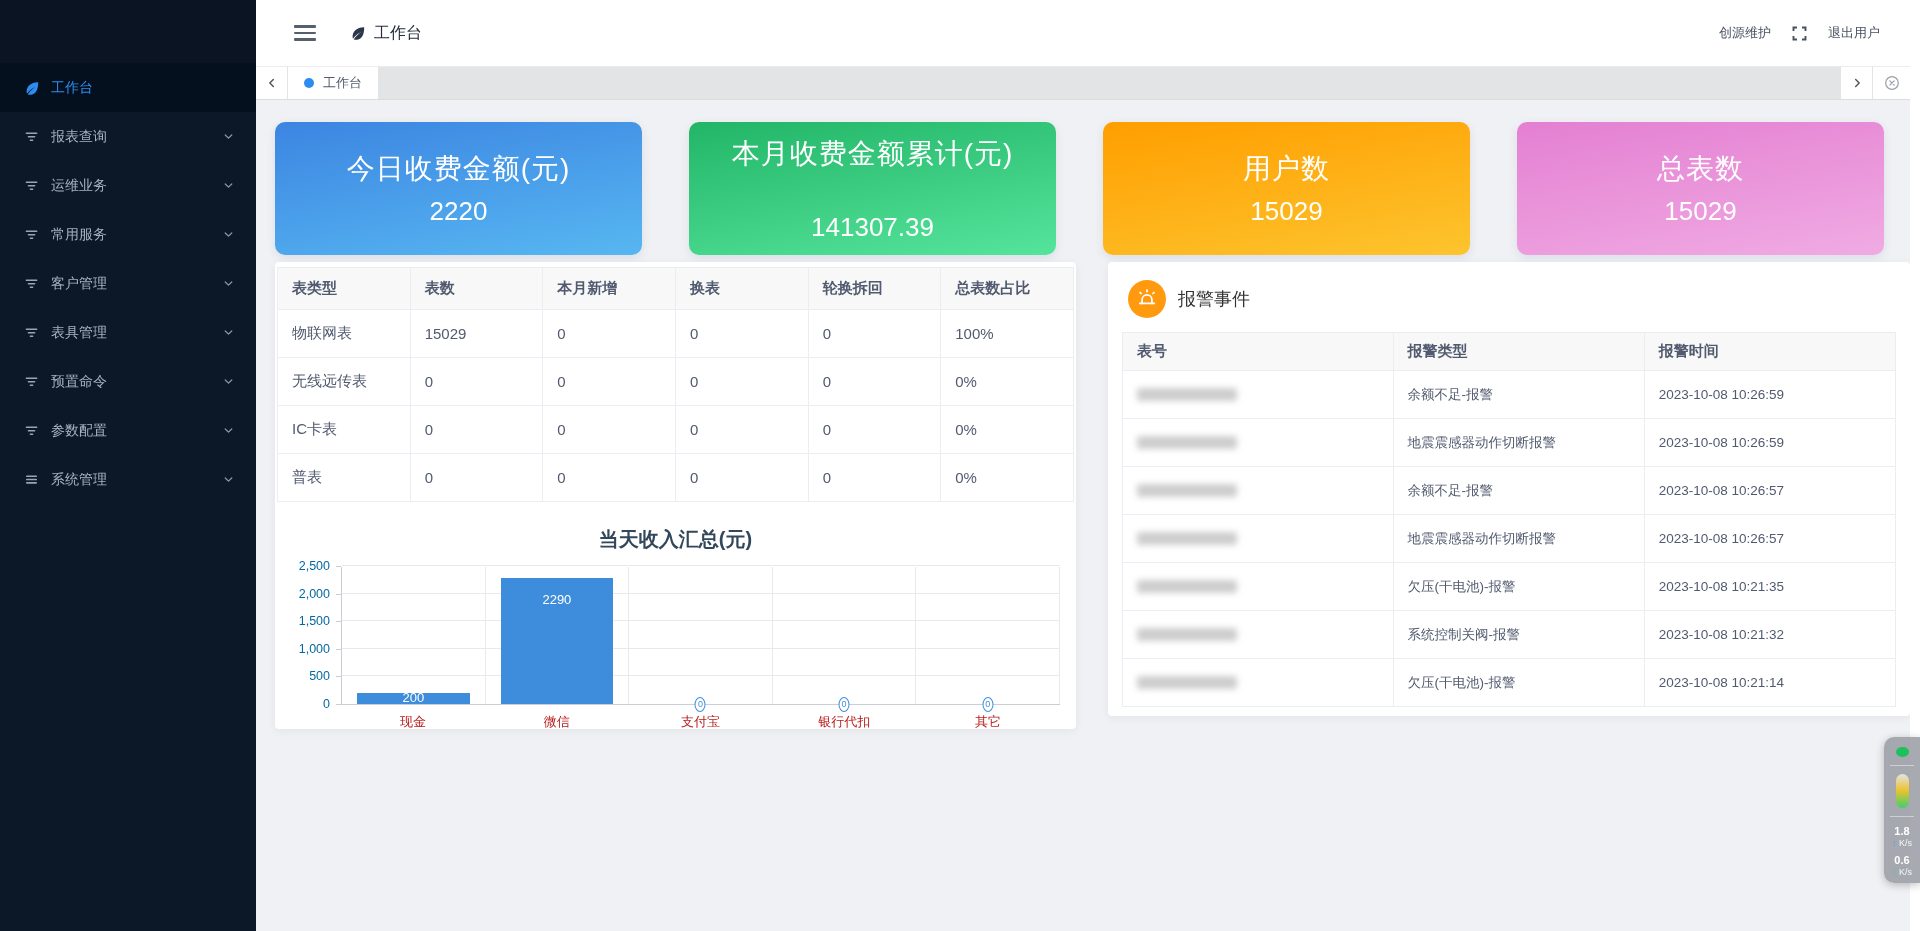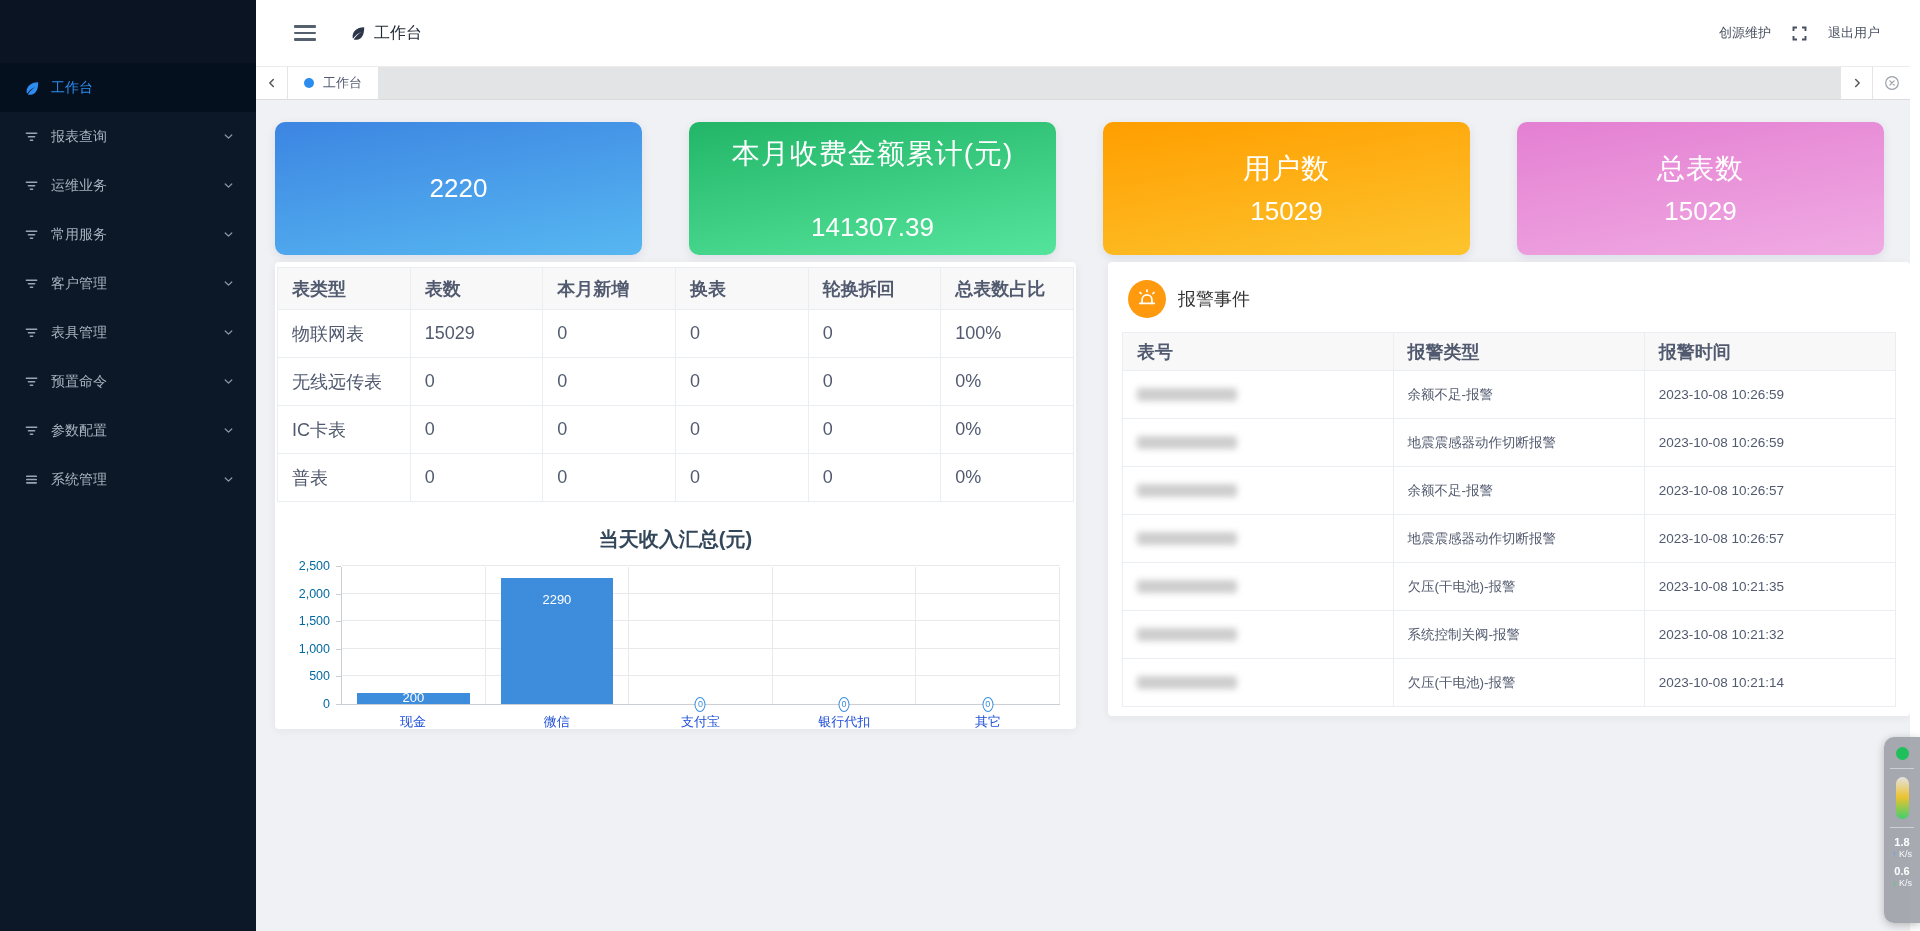--- a/index.html
+++ b/index.html
@@ -49,52 +49,52 @@
     box-shadow:0 3px 10px rgba(30,60,120,.10); }
   .stat-card .t { font-size:28px; font-weight:500; letter-spacing:1px; }
   .stat-card .v { font-size:26px; font-weight:500; }
 
   .columns { display:flex; gap:32px; margin-top:7px; }
   .panel { background:#fff; border-radius:4px; box-shadow:0 2px 10px rgba(15,35,70,.06); }
   .panel-left { width:801px; height:467px; padding:5px 2px 0; overflow:hidden; }
   .panel-right { width:802px; height:454px; padding:16px 14px 0; overflow:hidden; }
 
   table { width:100%; border-collapse:collapse; table-layout:fixed; }
-  th,td { border:1px solid #eaedf2; text-align:left; padding-left:14px; font-size:18px; color:#515a6e; }
+  th,td { border:1px solid #eaedf2; text-align:left; padding-left:14px; font-size:15px; color:#515a6e; }
   th { height:42px; background:#f8f8f9; font-weight:700; }
   td { height:48px; font-weight:400; }
   .alarm-table th { height:38px; }
 
   
   .chart-title { margin-top:24px; text-align:center; font-size:20px; font-weight:700; color:#33475b; }
   .plot-wrap { position:relative; margin:14px 14px 0 64px; }
   .plot { position:relative; height:138px; border-left:1px solid #c9cdd4; border-bottom:1px solid #c9cdd4; display:flex; }
   .gridline { position:absolute; left:0; right:0; height:1px; background:#e9e9eb; }
   .slot { flex:1; position:relative; border-right:1px solid #e9e9eb; }
   .bar { position:absolute; bottom:0; left:10.5%; width:79%; background:var(--bar,#3e8ddd); }
   .bar-label { position:absolute; width:100%; text-align:center; color:#fff; font-size:13px; line-height:13px; }
   .zero-marker { position:absolute; left:50%; bottom:-8px; transform:translateX(-50%);
     width:11px; height:15px; border:1.5px solid var(--bar,#3e8ddd); border-radius:50%;
     background:#fff; color:var(--bar,#3e8ddd); font-size:9px; line-height:12px; text-align:center; }
   .ytick { position:absolute; right:calc(100% + 12px); transform:translateY(50%);
     font-size:12.5px; color:#0369a1; white-space:nowrap; }
   .ytick::after { content:''; position:absolute; left:calc(100% + 6px); top:50%; width:5px; height:1px; background:#c9cdd4; }
   .xlabels { display:flex; margin:8px 14px 0 64px; }
-  .xlabels div { flex:1; text-align:center; font-size:13px; color:#1d4ed8; }
+  .xlabels div { flex:1; text-align:center; font-size:13px; color:#b91c1c; }
 
   
   .alarm-head { display:flex; align-items:center; margin:2px 0 14px 6px; }
   .alarm-icon { width:38px; height:38px; border-radius:50%; background:var(--alarm,#ff9a0e);
     display:flex; align-items:center; justify-content:center; }
   .alarm-title { margin-left:12px; font-size:18px; color:#333; }
   .redact { width:100px; height:13px; background:#c5c5c5; border-radius:2px; filter:blur(3px); opacity:.85; }
   .alarm-table td { font-size:13.5px; }
 
   
-  .net-widget { position:fixed; right:0; top:737px; width:36px; height:186px;
+  .net-widget { position:fixed; right:0; top:737px; width:36px; height:146px;
     background:rgba(148,153,160,.82); border-radius:10px 0 0 10px; z-index:20;
     display:flex; flex-direction:column; align-items:center; padding-top:10px;
     box-shadow:0 2px 8px rgba(0,0,0,.25); cursor:pointer; }
   .net-dot { width:13px; height:13px; border-radius:50%; background:#1fc05c; }
   .net-hr { width:24px; border-top:1px solid rgba(255,255,255,.45); margin:8px 0; }
   .net-pill { width:13px; height:42px; border-radius:7px;
     background:linear-gradient(180deg,#e3e3e3 0%,#ecc32f 48%,#3ecf6e 100%); }
   .net-num { color:#fff; font-size:11px; font-weight:700; line-height:13px; }
   .net-unit { font-size:9px; color:rgba(255,255,255,.9); line-height:11px; }
   .net-unit .up { color:#4aa3ff; font-weight:700; }
@@ -291,20 +291,21 @@
           <circle cx="8" cy="8" r="6.3"></circle>
           <path d="M5.8 5.8l4.4 4.4M10.2 5.8l-4.4 4.4" stroke-linecap="round"></path>
         </svg>
     </div>
   </div>
 
   <div class="content">
 
     <div class="cards-row">
         <div class="stat-card" style="background: linear-gradient(170deg, rgb(60, 133, 226), rgb(87, 183, 241));">
+          <div class="t">今日收费金额(元)</div>
           <div class="v">2220</div>
         </div>
         <div class="stat-card" style="background: linear-gradient(170deg, rgb(34, 181, 103), rgb(85, 228, 156)); gap: 39px;">
           <div class="t">本月收费金额累计(元)</div>
           <div class="v">141307.39</div>
         </div>
         <div class="stat-card" style="background: linear-gradient(170deg, rgb(255, 158, 0), rgb(253, 196, 46));">
           <div class="t">用户数</div>
           <div class="v">15029</div>
         </div>

